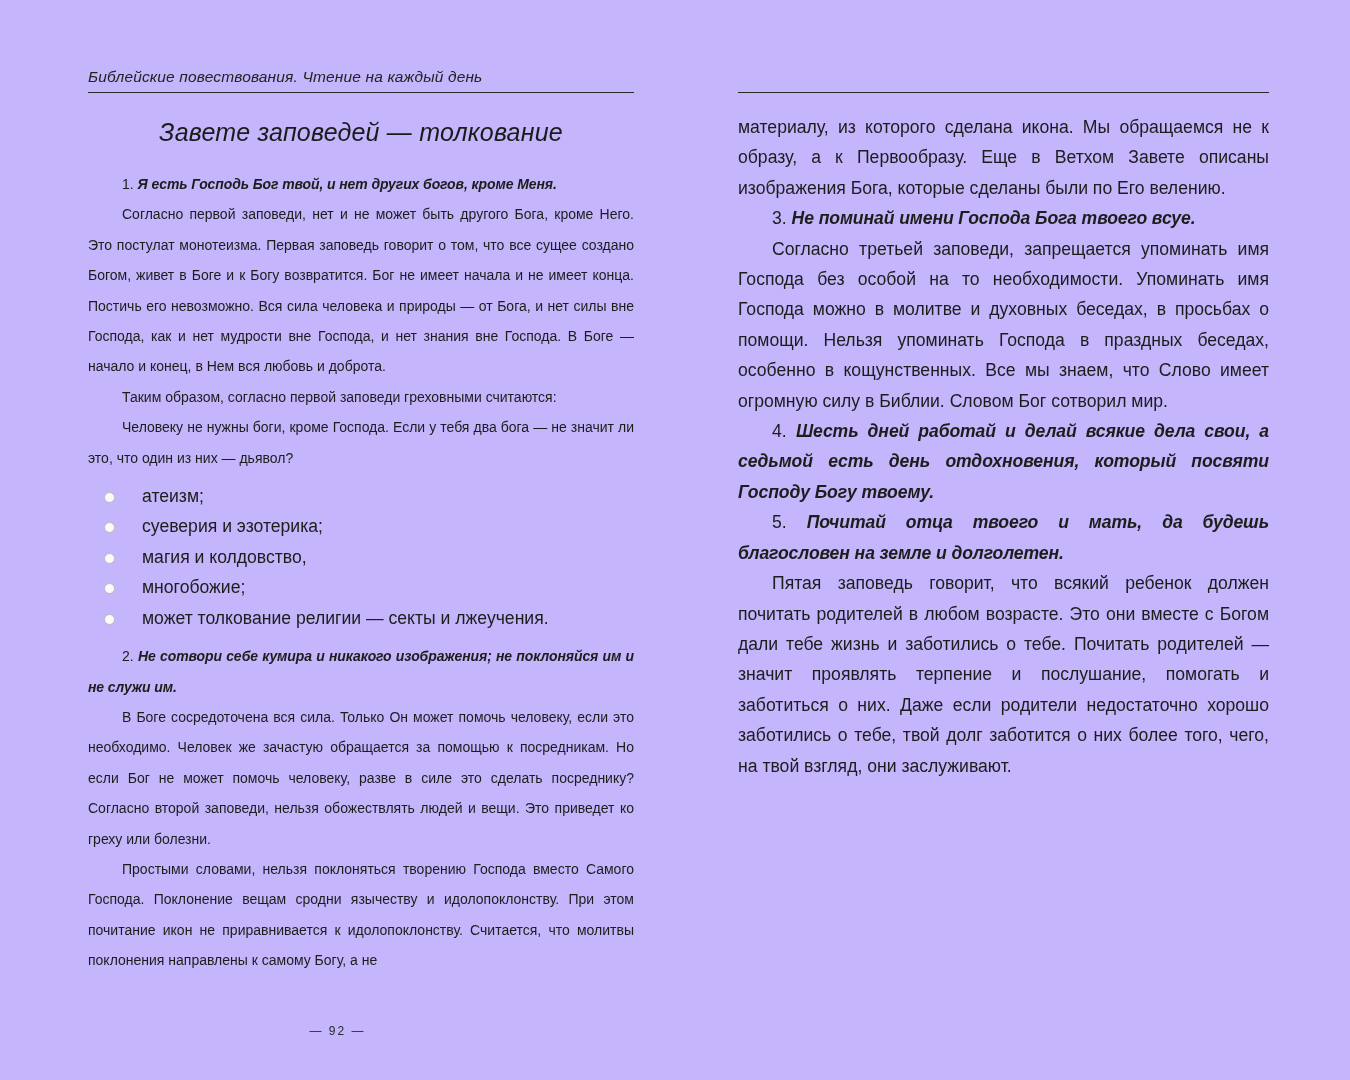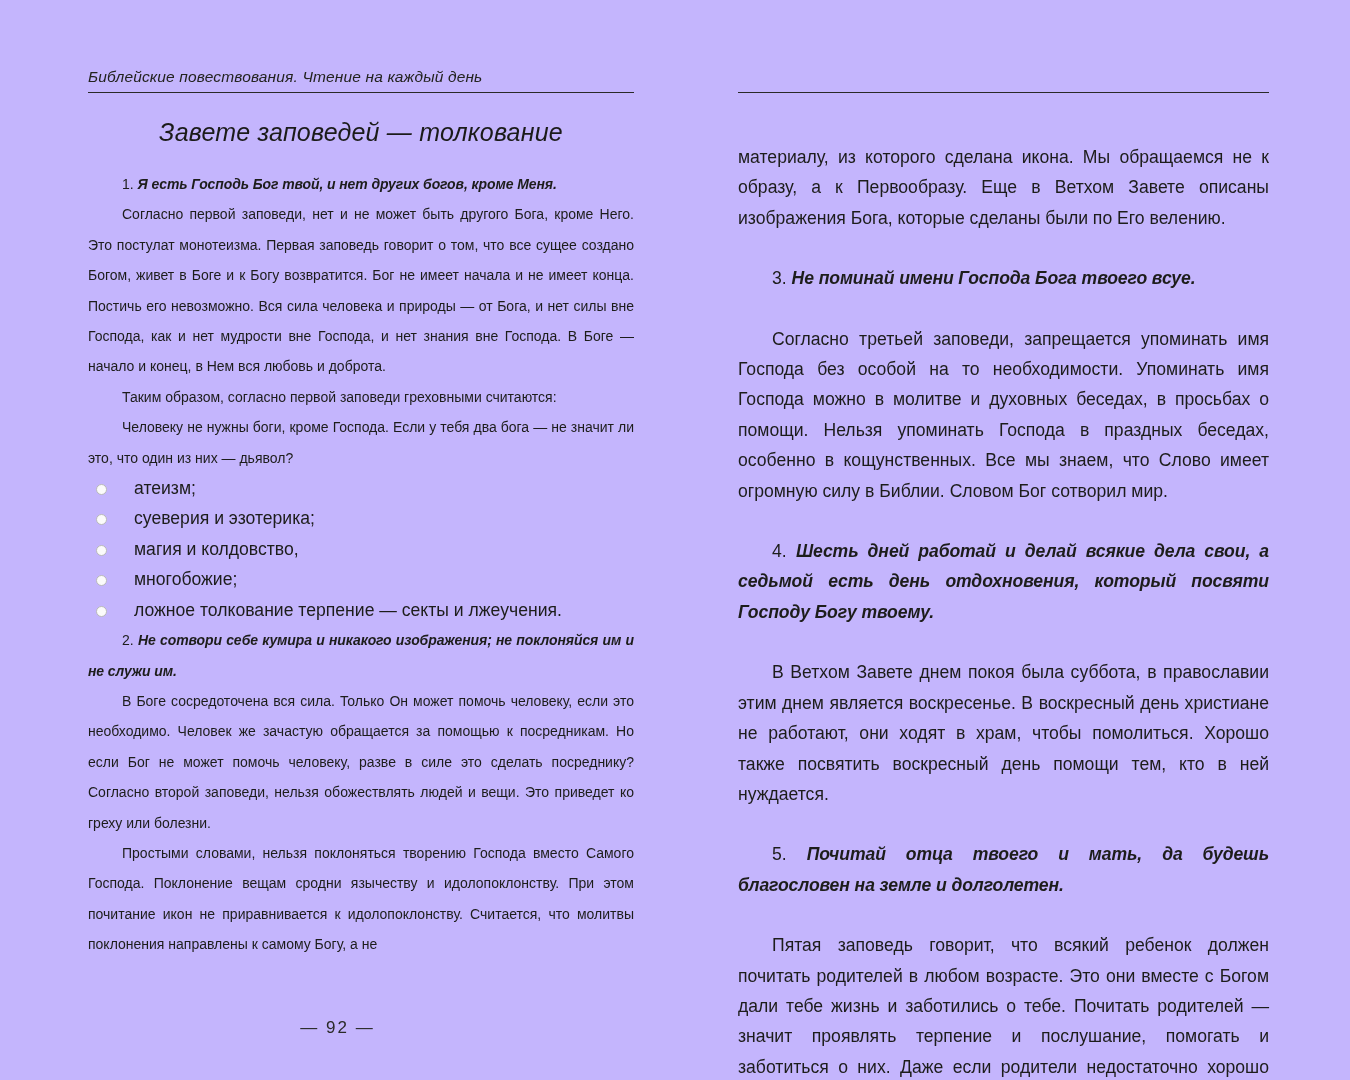--- a/index.html
+++ b/index.html
@@ -85,21 +85,21 @@
   p.body.noindent { text-indent: 0; }
 
   .cmd {
     font-style: italic;
     font-weight: bold;
     letter-spacing: -0.1px;
   }
 
   ul.sins {
     list-style: none;
-    margin: 0;
+    margin: 8px;
     padding: 0;
   }
   ul.sins li {
     position: relative;
     font-size: 17.6px;
     line-height: 30.4px;
     padding-left: 46px;
     color: #1d1d1b;
   }
   ul.sins li .bullet {
@@ -107,29 +107,29 @@
     left: 8px;
     top: 11px;
     width: 9px;
     height: 9px;
     border: 1.4px solid #b9b9b9;
     border-radius: 50%;
     background: #fbfbfb;
   }
 
   
-  .page-right p.body { font-size: 17.6px; line-height: 30.4px; margin-top: 30px; }
+  .page-right p.body { font-size: 17.6px; line-height: 30.4px; }
 
   
   .folio {
     position: absolute;
     bottom: 42px;
     width: 100%;
     text-align: center;
-    font-size: 17px;
+    font-size: 12px;
     letter-spacing: 2px;
     color: #2a2a28;
   }
 </style>
 </head>
 <body>
 
 <div class="spread">
 
   <div class="page page-left">
@@ -161,21 +161,21 @@
         <li>
           <span class="bullet"></span>
           <span>магия и колдовство,</span>
         </li>
         <li>
           <span class="bullet"></span>
           <span>многобожие;</span>
         </li>
         <li>
           <span class="bullet"></span>
-          <span>ложное толкование терпение — секты и лжеучения.</span>
+          <span>может толкование религии — секты и лжеучения.</span>
         </li>
       </ul>
 
       <p class="body"><span>2. </span><span class="cmd">Не сотвори себе кумира и никакого изображения; не поклоняйся им и не служи им.</span></p>
 
       <p class="body">В Боге сосредоточена вся сила. Только Он может помочь человеку, если это необходимо. Человек же зачастую обращается за помощью к посредникам. Но если Бог не может помочь человеку, разве в силе это сделать посреднику? Согласно второй заповеди, нельзя обожествлять людей и вещи. Это приведет ко греху или болезни.</p>
 
       <p class="body">Простыми словами, нельзя поклоняться творению Господа вместо Самого Господа. Поклонение вещам сродни язычеству и идолопоклонству. При этом почитание икон не приравнивается к идолопоклонству. Считается, что молитвы поклонения направлены к самому Богу, а не</p>
 
     </div>
@@ -191,21 +191,20 @@
 
       <p class="body noindent">материалу, из которого сделана икона. Мы обращаемся не к образу, а к Первообразу. Еще в Ветхом Завете описаны изображения Бога, которые сделаны были по Его велению.</p>
 
       <p class="body"><span>3. </span><span class="cmd">Не поминай имени Господа Бога твоего всуе.</span></p>
 
       <p class="body">Согласно третьей заповеди, запрещается упоминать имя Господа без особой на то необходимости. Упоминать имя Господа можно в молитве и духовных беседах, в просьбах о помощи. Нельзя упоминать Господа в праздных беседах, особенно в кощунственных. Все мы знаем, что Слово имеет огромную силу в Библии. Словом Бог сотворил мир.</p>
 
       <p class="body"><span>4. </span><span class="cmd">Шесть дней работай и делай всякие дела свои, а седьмой есть день отдохновения, который посвяти Господу Богу твоему.</span></p>
 
 
-      <p class="body">В Ветхом Завете днем покоя была суббота, в православии этим днем является воскресенье. В воскресный день христиане не работают, они ходят в храм, чтобы помолиться. Хорошо также посвятить воскресный день помощи тем, кто в ней нуждается.</p>
 
       <p class="body"><span>5. </span><span class="cmd">Почитай отца твоего и мать, да будешь благословен на земле и долголетен.</span></p>
 
       <p class="body">Пятая заповедь говорит, что всякий ребенок должен почитать родителей в любом возрасте. Это они вместе с Богом дали тебе жизнь и заботились о тебе. Почитать родителей — значит проявлять терпение и послушание, помогать и заботиться о них. Даже если родители недостаточно хорошо заботились о тебе, твой долг заботится о них более того, чего, на твой взгляд, они заслуживают.</p>
 
     </div>
 
   </div>
 
 </div>

